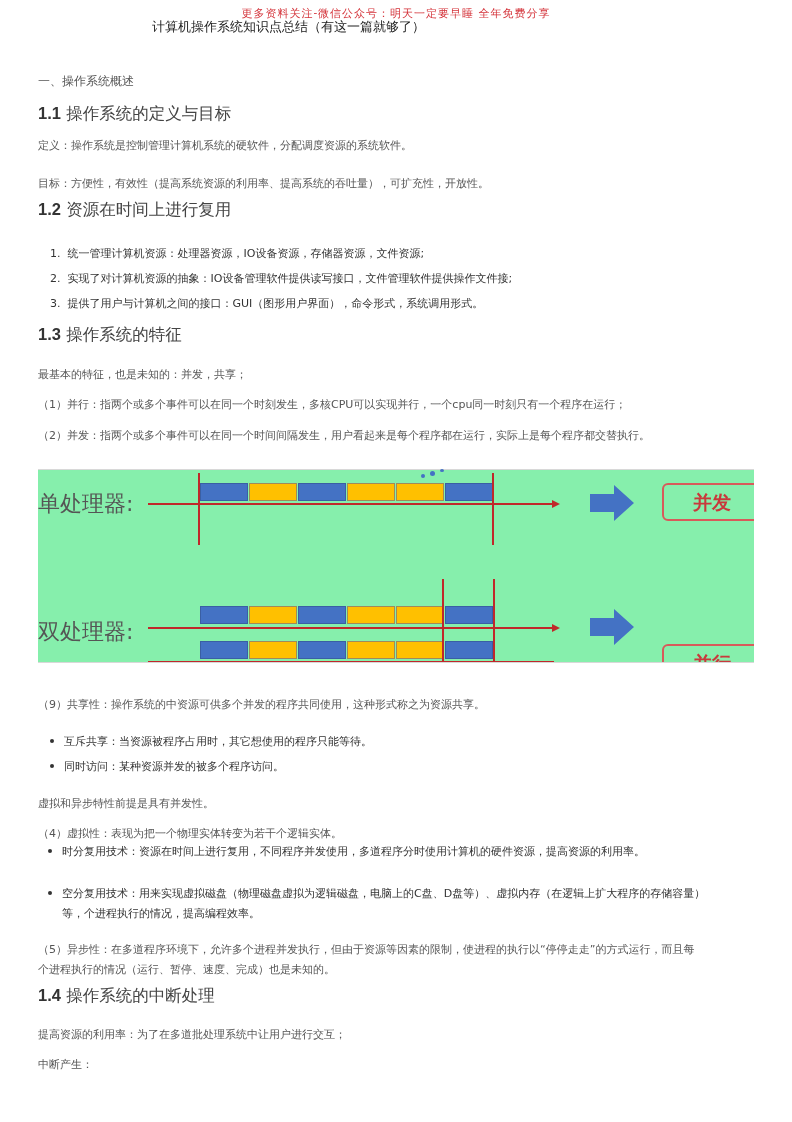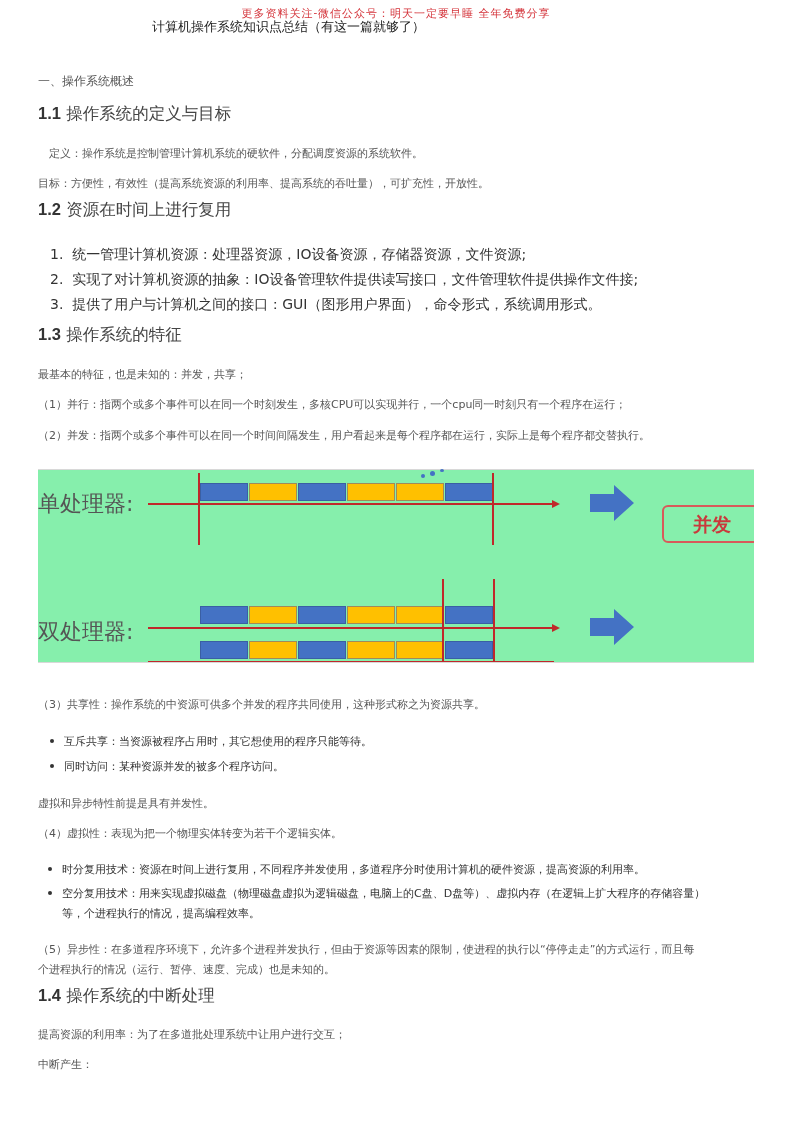--- a/index.html
+++ b/index.html
@@ -12,55 +12,55 @@
     .watermark {
       top: 6px; left: 0; width: 792px; text-align: center;
       font-family: "DejaVu Serif", "Liberation Serif", serif;
       font-size: 11px; color: #d4333a; letter-spacing: 1px;
     }
     .doc-title { top: 18px; left: 152px; font-size: 13px; color: #222; }
     .section { font-size: 12px; color: #555; }
     .h2 { font-size: 16.5px; color: #444; }
     .h2 b { color: #333; font-family: "Liberation Sans", sans-serif; font-weight: bold; margin-top: 12px; }
     .p { font-size: 11px; color: #555; }
-    .li { font-size: 14px; color: #333; }
+    .li { font-size: 11px; color: #333; }
     .bullet { font-size: 11px; color: #333; }
     .bullet::before {
       content: ""; position: absolute; left: -14px; top: 5px;
       width: 4px; height: 4px; border-radius: 2px; background: #333;
     }
     
     .diagram { position: absolute; left: 38px; top: 469px; width: 716px; height: 194px; background: #86efac; overflow: hidden; }
     .diagram .topline { position: absolute; left: 0; top: 0; width: 716px; height: 1px; background: #d8d8d8; }
     .diagram .botline { position: absolute; left: 0; bottom: 0; width: 716px; height: 1px; background: #d8d8d8; }
     .proc-label { position: absolute; font-size: 22px; color: #555; }
     .blk { position: absolute; height: 18px; box-sizing: border-box; border: 1px solid #8a8a8a; }
     .blk.blue { background: #4472c4; border-color: #3a5fa3; }
     .blk.yellow { background: #ffc000; border-color: #a08a5a; }
     .hline { position: absolute; height: 2px; background: #c0282a; }
     .vline { position: absolute; width: 2px; background: #c0282a; }
     .arrowhead { position: absolute; width: 0; height: 0; border-top: 4px solid transparent; border-bottom: 4px solid transparent; border-left: 8px solid #c0282a; }
     .bigarrow { position: absolute; }
     .tagbox { position: absolute; width: 100px; height: 38px; border: 2px solid #d85a5a; border-radius: 6px; box-sizing: border-box;
-      text-align: center; line-height: 34px; font-size: 19px; font-weight: bold; color: #c9393c; margin-top: 22px; }
+      text-align: center; line-height: 34px; font-size: 19px; font-weight: bold; color: #c9393c; }
     .dot { position: absolute; background: #4472c4; border-radius: 50%; }
   </style>
 </head>
 <body>
 
 <div class="abs watermark">更多资料关注-微信公众号：明天一定要早睡 全年免费分享</div>
 <div class="abs doc-title">计算机操作系统知识点总结（有这一篇就够了）</div>
 
 <div class="abs section" style="top:73px;left:38px;">一、操作系统概述</div>
 
 <div class="abs h2" style="top:103px;left:38px;">
   <b>1.1</b>
   <span>操作系统的定义与目标</span>
 </div>
-<div class="abs p" style="top:146px;left:38px;margin-left:11px;">定义：操作系统是控制管理计算机系统的硬软件，分配调度资源的系统软件。</div>
+<div class="abs p" style="top:138px;left:38px;">定义：操作系统是控制管理计算机系统的硬软件，分配调度资源的系统软件。</div>
 <div class="abs p" style="top:176px;left:38px;">目标：方便性，有效性（提高系统资源的利用率、提高系统的吞吐量），可扩充性，开放性。</div>
 
 <div class="abs h2" style="top:199px;left:38px;">
   <b>1.2</b>
   <span>资源在时间上进行复用</span>
 </div>
 <div class="abs li" style="top:246px;left:50px;">
   <span>1.</span>&nbsp;
   <span>统一管理计算机资源：处理器资源，IO设备资源，存储器资源，文件资源;</span>
 </div>
@@ -129,26 +129,26 @@
   <div class="vline" style="left:455px;top:110px;height:84px;"></div>
 
   <svg class="bigarrow" style="left:552px;top:140px;" width="46" height="36">
     <polygon points="0,9 24,9 24,0 44,18 24,36 24,27 0,27" fill="#4472c4"></polygon>
   </svg>
   <div class="tagbox" style="left:624px;top:175px;">并行</div>
 
   <div class="botline"></div>
 </div>
 
-<div class="abs p" style="top:697px;left:38px;">（3）共享性：操作系统的中资源可供多个并发的程序共同使用，这种形式称之为资源共享。</div>
+<div class="abs p" style="top:697px;left:38px;">（9）共享性：操作系统的中资源可供多个并发的程序共同使用，这种形式称之为资源共享。</div>
 <div class="abs bullet" style="top:734px;left:64px;">互斥共享：当资源被程序占用时，其它想使用的程序只能等待。</div>
 <div class="abs bullet" style="top:759px;left:64px;">同时访问：某种资源并发的被多个程序访问。</div>
 <div class="abs p" style="top:796px;left:38px;">虚拟和异步特性前提是具有并发性。</div>
 <div class="abs p" style="top:826px;left:38px;">（4）虚拟性：表现为把一个物理实体转变为若干个逻辑实体。</div>
-<div class="abs bullet" style="top:862px;left:62px;font-family:Liberation Serif, serif;">时分复用技术：资源在时间上进行复用，不同程序并发使用，多道程序分时使用计算机的硬件资源，提高资源的利用率。</div>
+<div class="abs bullet" style="top:844px;left:62px;font-family:Liberation Serif, serif;">时分复用技术：资源在时间上进行复用，不同程序并发使用，多道程序分时使用计算机的硬件资源，提高资源的利用率。</div>
 <div class="abs bullet" style="top:886px;left:62px;">空分复用技术：用来实现虚拟磁盘（物理磁盘虚拟为逻辑磁盘，电脑上的C盘、D盘等）、虚拟内存（在逻辑上扩大程序的存储容量）</div>
 <div class="abs p" style="top:906px;left:62px;color:#333;">等，个进程执行的情况，提高编程效率。</div>
 <div class="abs p" style="top:942px;left:38px;">（5）异步性：在多道程序环境下，允许多个进程并发执行，但由于资源等因素的限制，使进程的执行以“停停走走”的方式运行，而且每</div>
 <div class="abs p" style="top:962px;left:38px;">个进程执行的情况（运行、暂停、速度、完成）也是未知的。</div>
 
 <div class="abs h2" style="top:985px;left:38px;">
   <b>1.4</b>
   <span>操作系统的中断处理</span>
 </div>
 <div class="abs p" style="top:1027px;left:38px;">提高资源的利用率：为了在多道批处理系统中让用户进行交互；</div>

